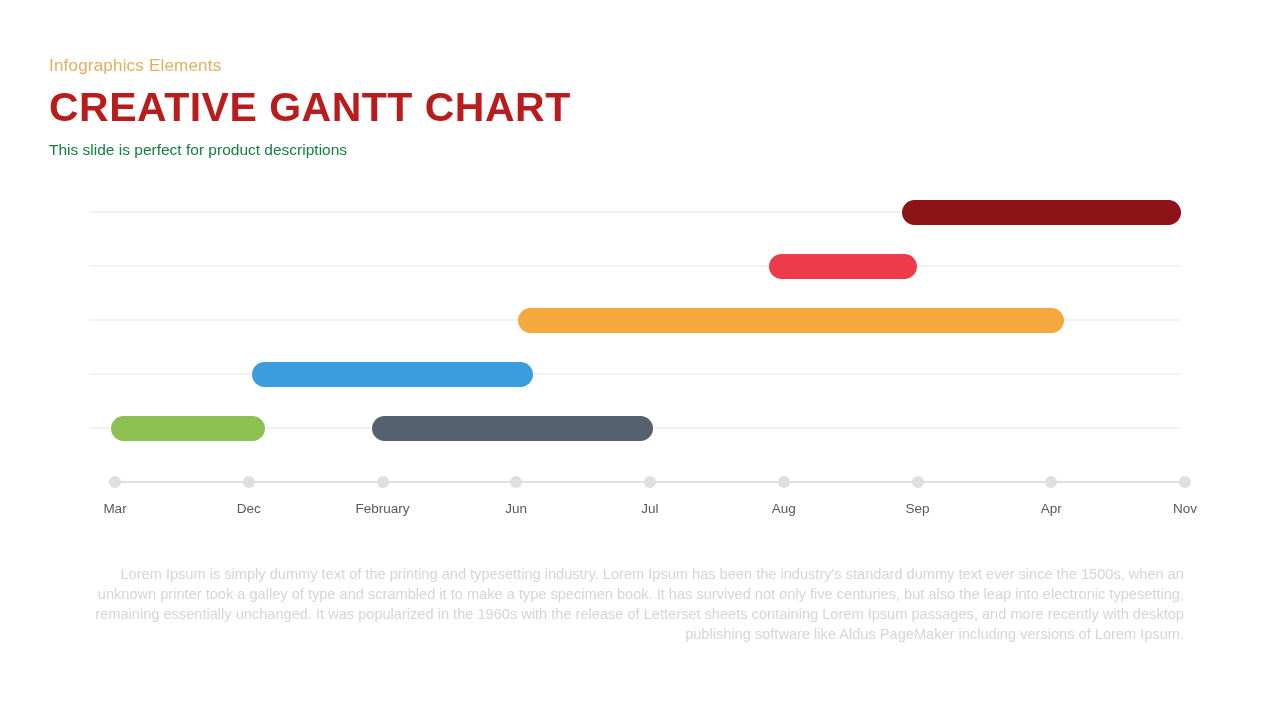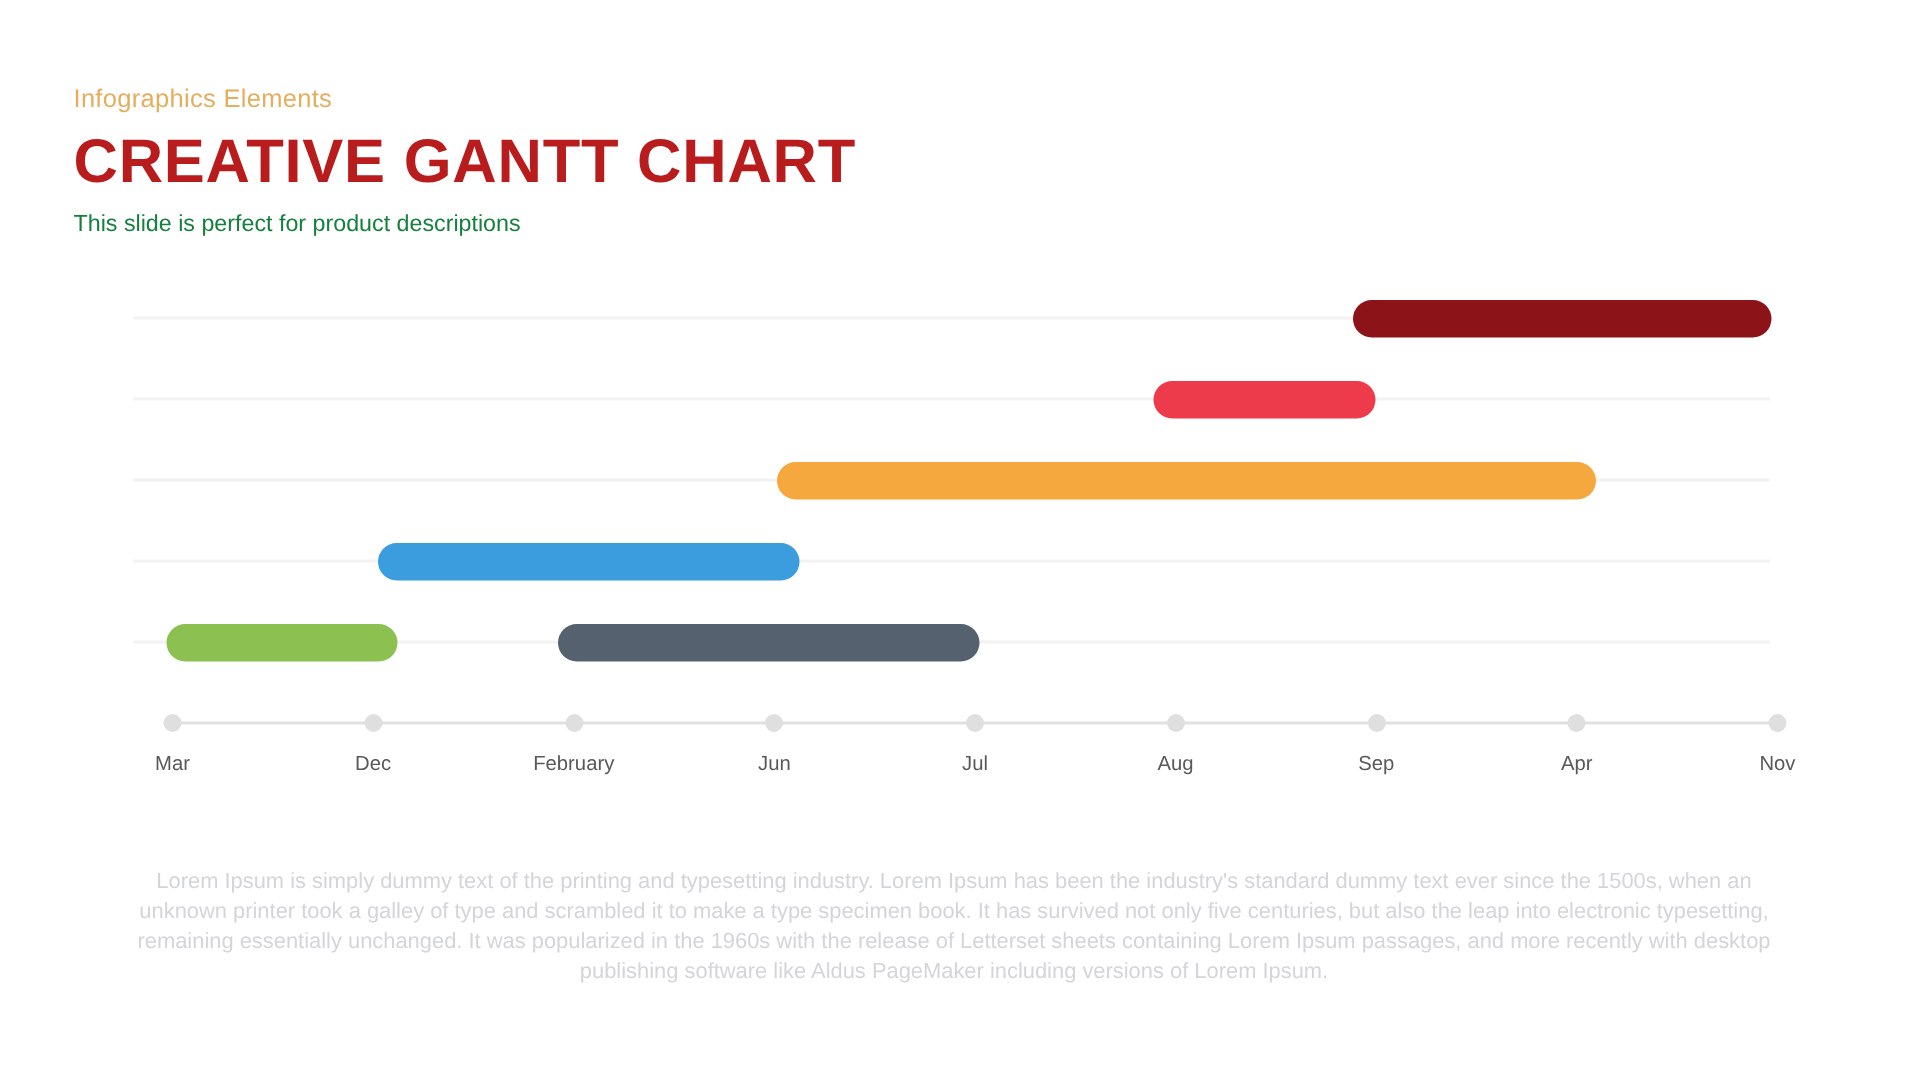--- a/index.html
+++ b/index.html
@@ -128,26 +128,26 @@
     text-align: center;
     font-size: 13.5px;
     color: #595959;
     line-height: 1;
   }
 
   
   .body-text {
     position: absolute;
     left: 88px;
-    top: 578px;
+    top: 564px;
     width: 1096px;
     font-size: 14.6px;
     line-height: 20px;
     color: #D3D5D8;
-    text-align: center;
+    text-align: right;
     margin: 0;
   }
 </style>
 </head>
 <body>
 
 <div class="slide">
 
   <div class="header">
     <p class="eyebrow">Infographics Elements</p>

